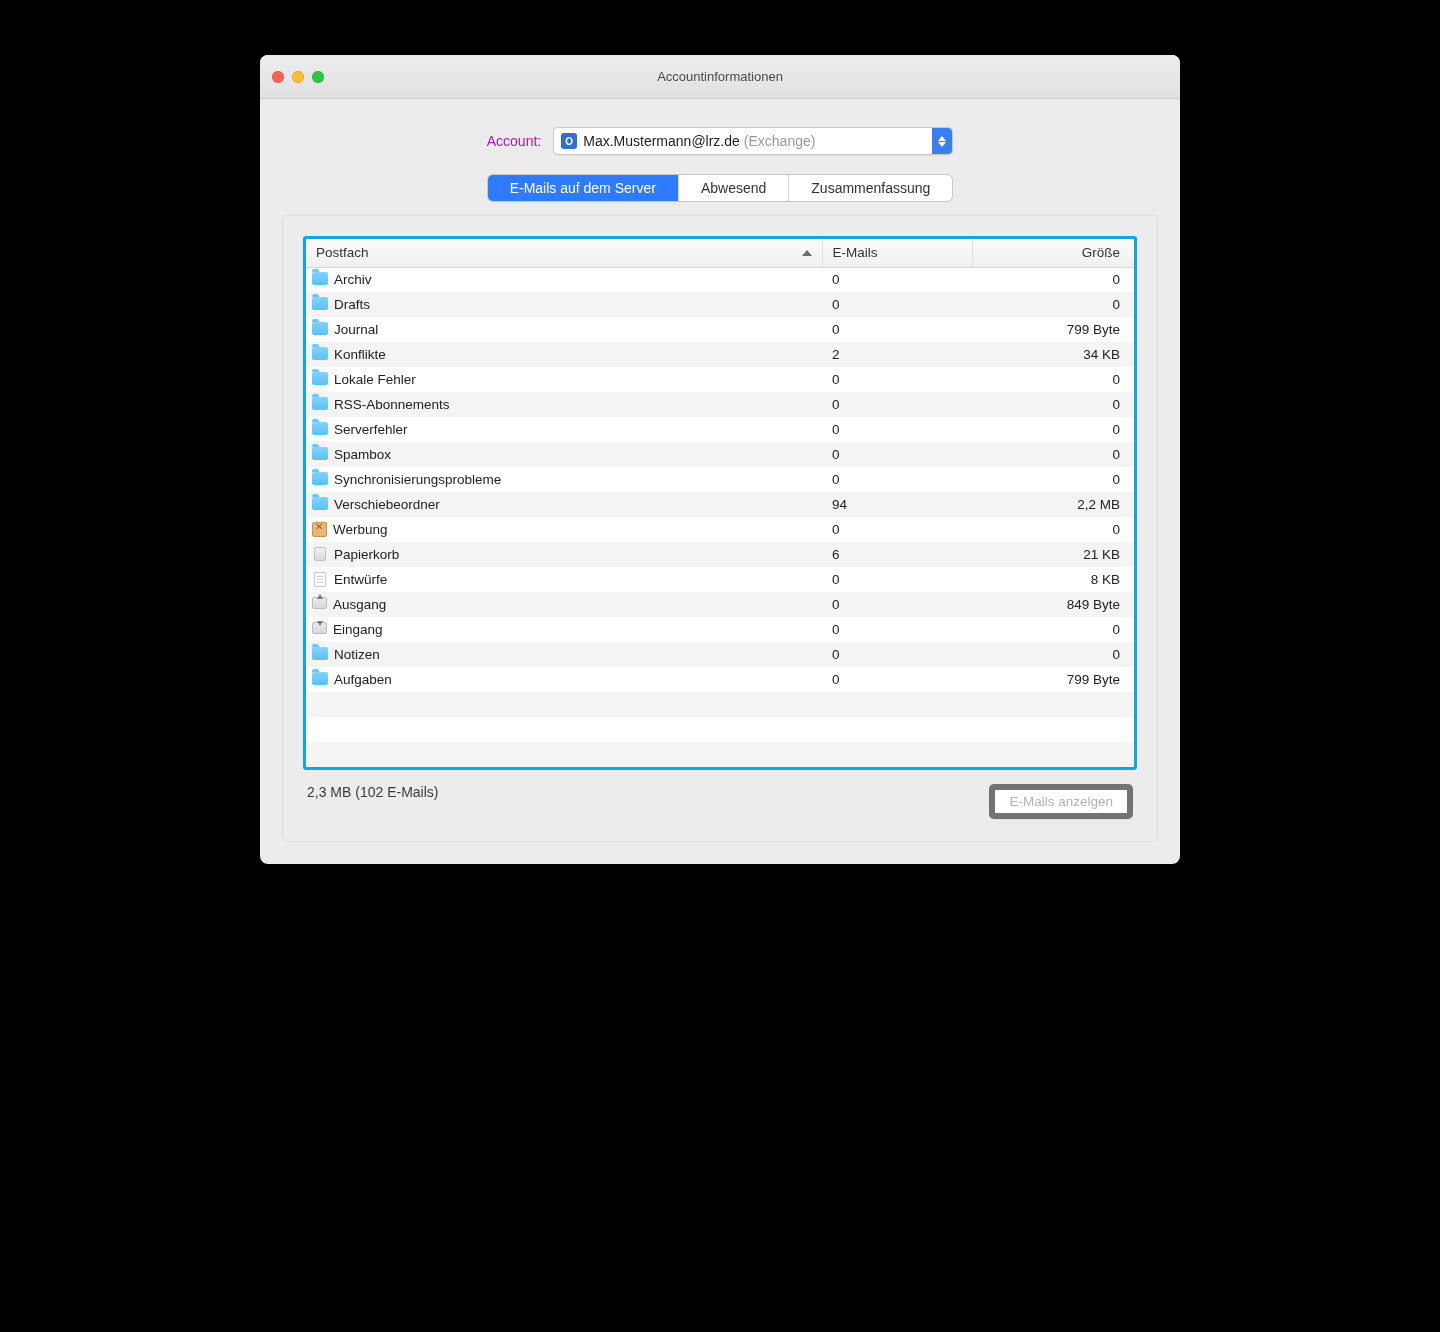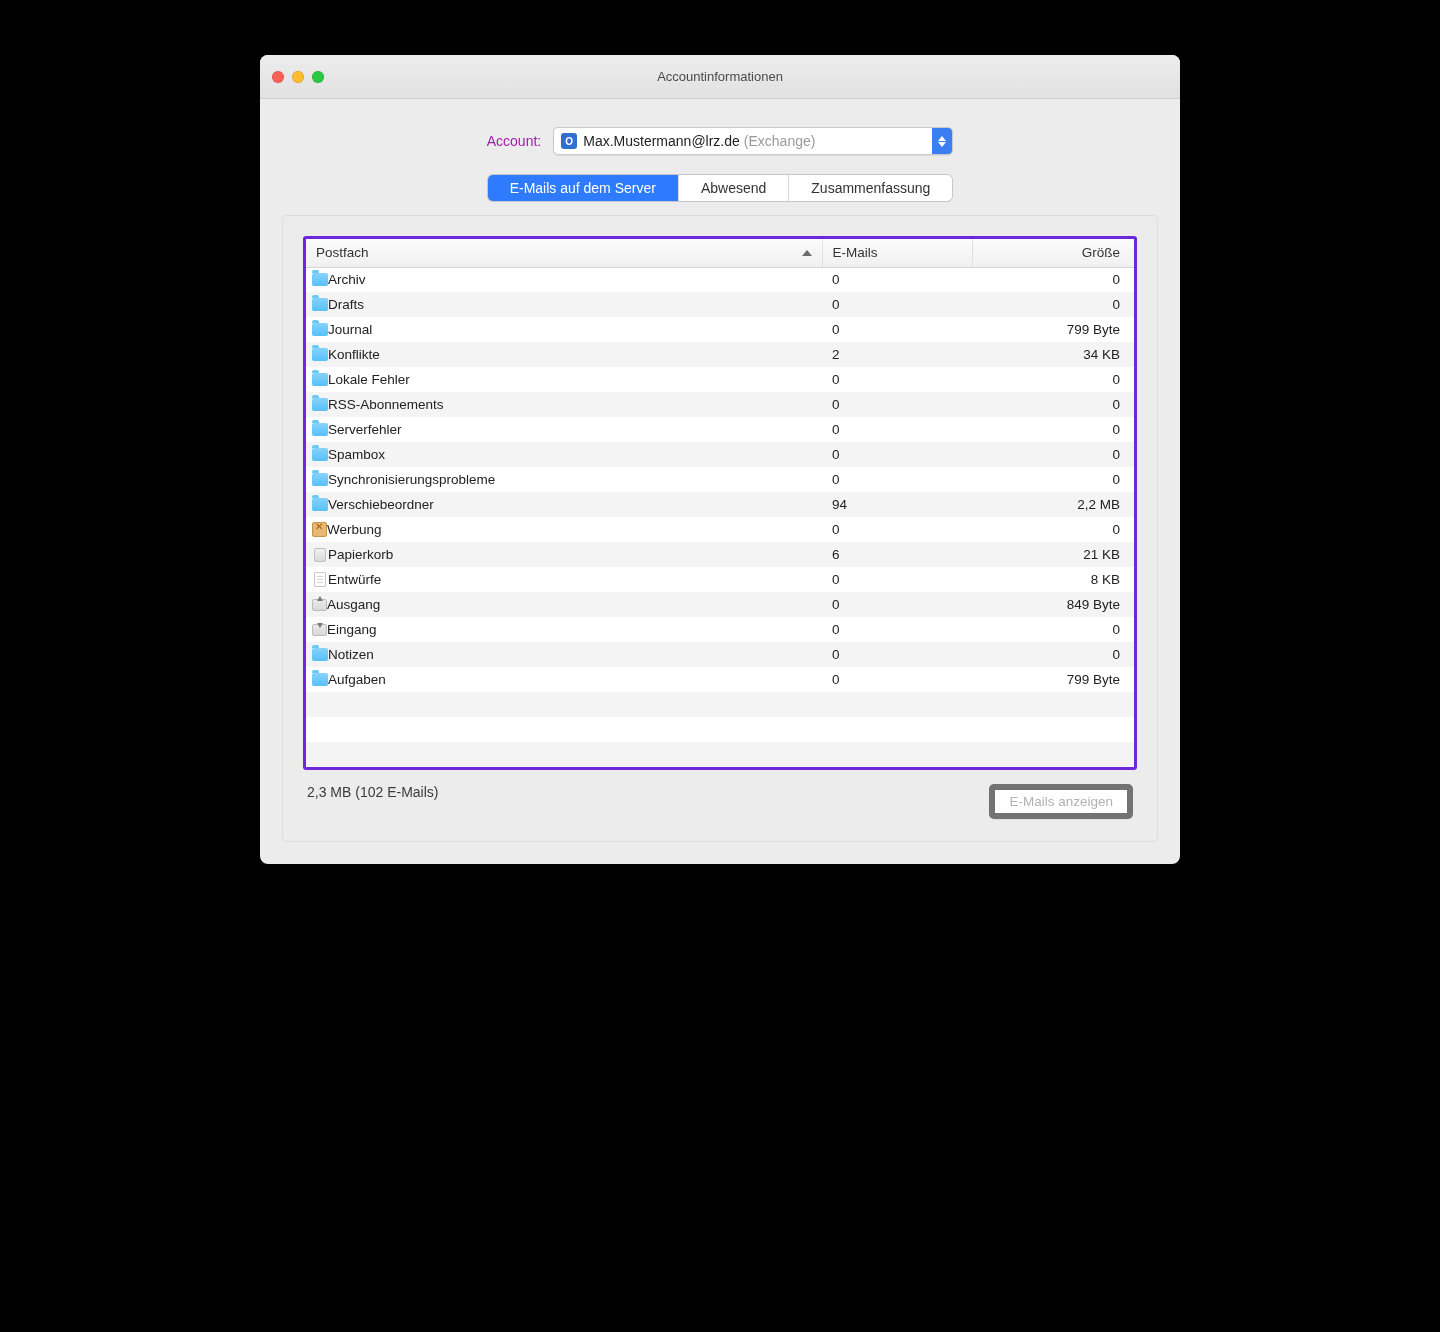--- a/index.html
+++ b/index.html
@@ -98,21 +98,21 @@
   }
 
   .pane {
     margin-top: 14px;
     background: #ececec;
     border: 1px solid #dcdcdc;
     border-radius: 5px;
     padding: 20px;
   }
   .tablewrap {
-    border: 3px solid #6d28d9;
+    border: 3px solid #0ea5e9;
     border-radius: 3px;
     background: #fff;
   }
   table { width: 100%; border-collapse: collapse; font-size: 13.5px; }
   thead th {
     background: linear-gradient(#fbfbfb,#f0f0f0);
     border-bottom: 1px solid #d6d6d6;
     text-align: left;
     font-weight: 400;
     color: #333;
@@ -127,21 +127,21 @@
   .sort-ind {
     position: absolute; right: 10px; top: 50%; transform: translateY(-50%);
     width: 0; height: 0; border-left: 5px solid transparent; border-right: 5px solid transparent;
     border-bottom: 6px solid #6b6b6b;
   }
   tbody tr { height: 25px; }
   tbody tr:nth-child(odd) { background: #fff; }
   tbody tr:nth-child(even) { background: #f4f4f4; }
   td { padding: 0 10px; white-space: nowrap; }
   td.col-name { padding-left: 6px; }
-  .namecell { display: flex; align-items: center; }
+  .namecell { display: flex; gap: 6px; }
   .ficon { width: 16px; height: 13px; flex: 0 0 auto; }
   .ficon.folder {
     background: linear-gradient(#84d3fb,#59c1f8);
     border-radius: 2px;
     position: relative;
   }
   .ficon.folder::before {
     content: ""; position: absolute; left: 0; top: -3px; width: 7px; height: 3px;
     background: #6cc8f7; border-top-left-radius: 2px; border-top-right-radius: 2px;
   }

